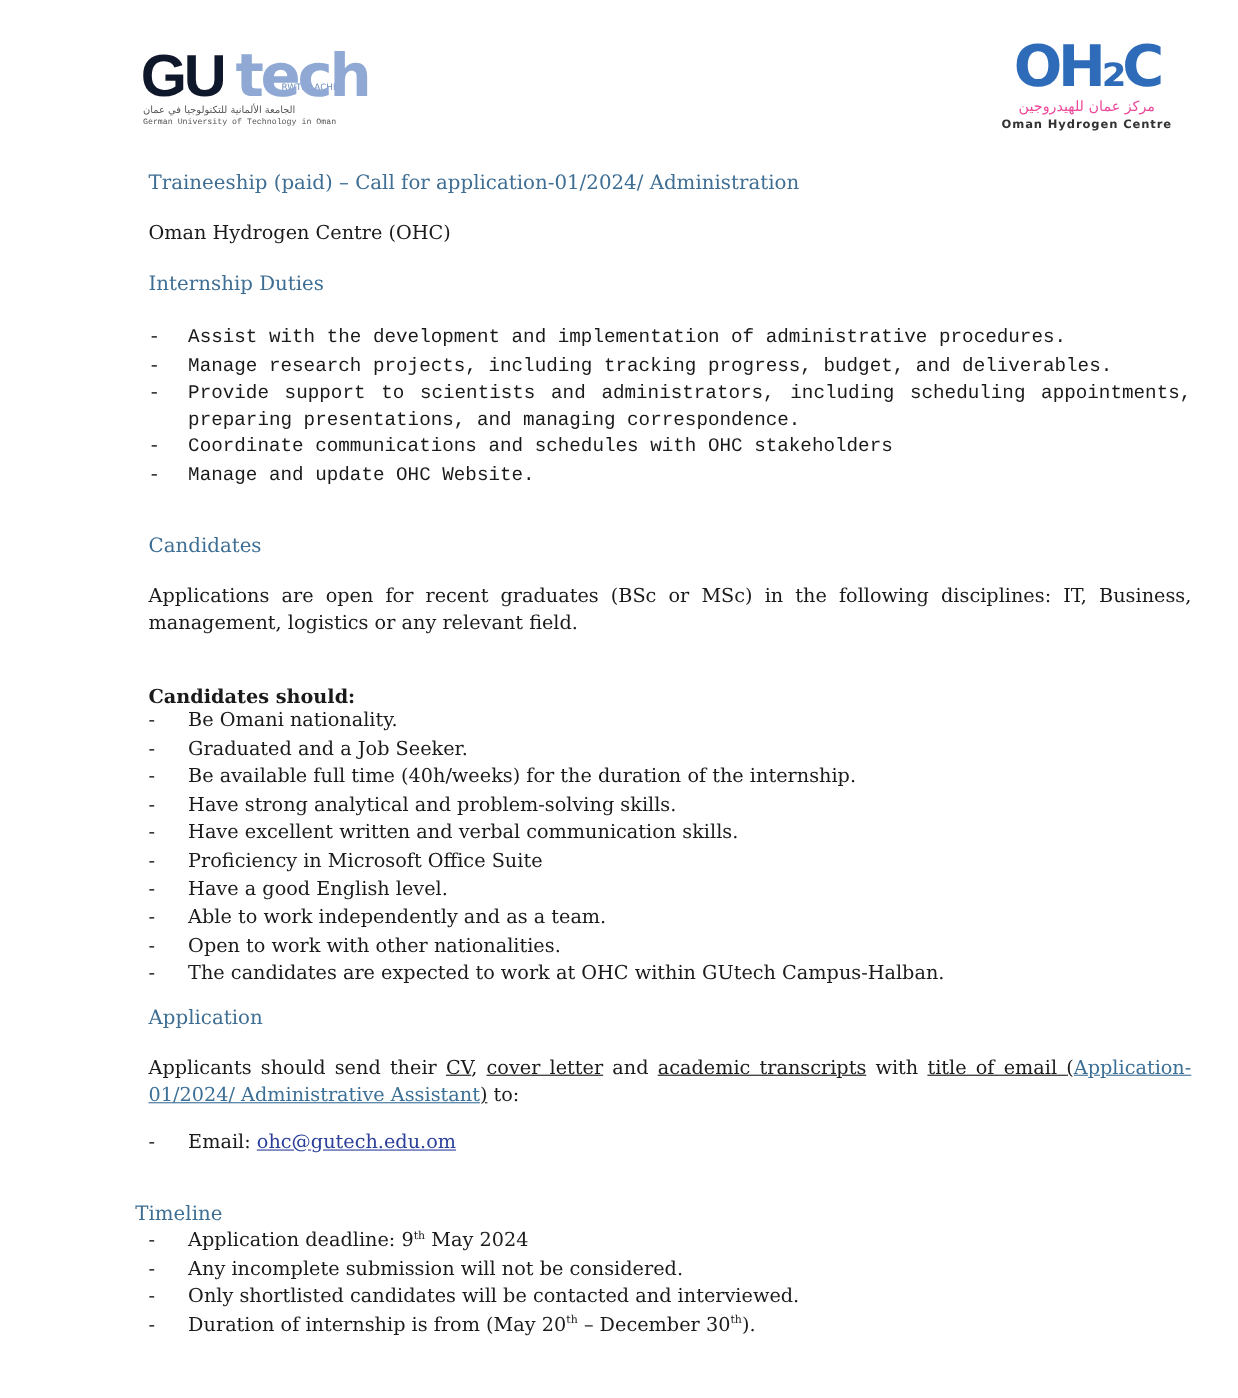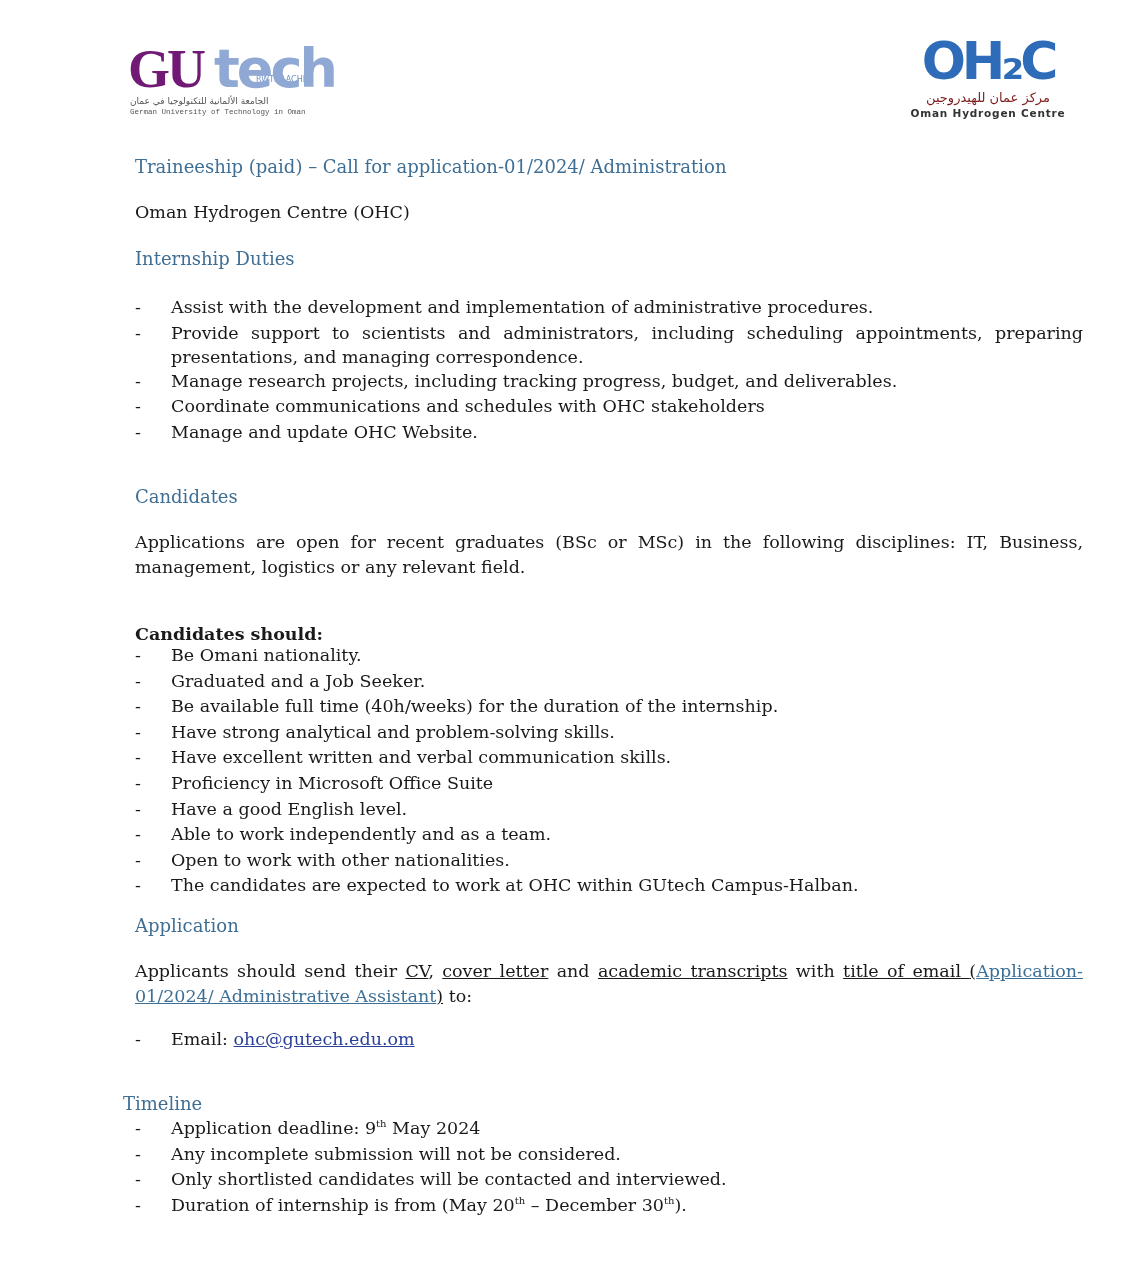--- a/index.html
+++ b/index.html
@@ -1,28 +1,28 @@
 <!DOCTYPE html>
 <html><head>
   <meta charset="utf-8">
   <style>
     html, body { margin: 0; padding: 0; background: #ffffff; }
     body { width: 1125px; height: 1271px; position: relative; overflow: hidden; font-family: "DejaVu Serif", "Liberation Serif", serif; color: #1a1a1a; }
     .abs { position: absolute; }
     .logo-gutech { left: 128px; top: 38px; width: 200px; height: 82px; }
-    .gu { position: absolute; left: 0; top: 4px; font-family: Liberation Serif, serif; font-weight: bold; font-size: 54px; letter-spacing: -3px; color: #701a75; line-height: 54px; text-align: center; }
+    .gu { position: absolute; left: 0; top: 4px; font-family: Liberation Sans, sans-serif; font-weight: bold; font-size: 54px; letter-spacing: -3px; color: #0f172a; line-height: 54px; text-align: center; }
     .tech { position: absolute; left: 86px; top: 4px; font-family: "DejaVu Sans", sans-serif; font-weight: bold; font-size: 54px; letter-spacing: -3px; color: #8fa9d4; line-height: 54px; }
     .rwth { position: absolute; left: 128px; top: 0px; font-family: "DejaVu Sans", sans-serif; font-size: 8px; color: #2f4f8f; font-weight: bold; margin-top: 37px; }
     .rwth span { font-weight: normal; color: #6f8fbf; }
     .gu-arabic { position: absolute; left: 2px; top: 58px; font-family: "DejaVu Sans", sans-serif; font-size: 9px; color: #555; }
     .gu-sub { position: absolute; left: 2px; top: 70px; font-family: Liberation Mono, monospace; font-size: 7.5px; color: #555; white-space: nowrap; }
 
     .logo-ohc { left: 908px; top: 34px; width: 160px; height: 90px; text-align: center; }
     .ohc-mark { font-family: "DejaVu Sans", sans-serif; font-weight: bold; font-size: 52px; color: #2e6bb8; line-height: 54px; letter-spacing: -4px; }
-    .ohc-arabic { font-family: "DejaVu Sans", sans-serif; font-size: 13px; color: #7f1d1d; line-height: 16px; margin-top: 2px; }
+    .ohc-arabic { font-family: "DejaVu Sans", sans-serif; font-size: 13px; color: #ec4899; line-height: 16px; margin-top: 2px; }
     .ohc-en { font-family: "DejaVu Sans", sans-serif; font-size: 10.5px; font-weight: bold; color: #333; letter-spacing: 0.8px; line-height: 14px; }
 
     .heading { color: #3e6e94; font-size: 18px; }
     .text { font-size: 17.5px; line-height: 25px; }
     .justify { text-align: justify; text-align-last: left; }
     ul.dash { list-style: none; margin: 0; padding: 0; }
     ul.dash li { position: relative; padding-left: 36px; font-size: 17.5px; line-height: 25.6px; }
     ul.dash li::before { content: "-"; position: absolute; left: 0; top: 0; }
     .bold { font-weight: bold; }
     .u { text-decoration: underline; }
@@ -44,24 +44,24 @@
 <div class="abs logo-ohc">
   <div class="ohc-mark">OH₂C</div>
   <div class="ohc-arabic" dir="rtl">مركز عمان للهيدروجين</div>
   <div class="ohc-en">Oman Hydrogen Centre</div>
 </div>
 
 <div class="abs heading" style="left:135px; top:156px;">Traineeship (paid) – Call for application-01/2024/ Administration</div>
 <div class="abs text" style="left:135px; top:200px;">Oman Hydrogen Centre (OHC)</div>
 
 <div class="abs heading" style="left:135px; top:248px;">Internship Duties</div>
-<ul class="abs dash justify" style="left:135px; top:295px; width:948px;">
+<ul class="abs dash justify" style="left:135px; top:295px; width:948px;font-family:Liberation Mono, monospace;">
   <li>Assist with the development and implementation of administrative procedures.</li>
+  <li>Manage research projects, including tracking progress, budget, and deliverables.</li>
   <li style="line-height:24px;">Provide support to scientists and administrators, including scheduling appointments, preparing presentations, and managing correspondence.</li>
-  <li>Manage research projects, including tracking progress, budget, and deliverables.</li>
   <li>Coordinate communications and schedules with OHC stakeholders</li>
   <li>Manage and update OHC Website.</li>
 </ul>
 
 <div class="abs heading" style="left:135px; top:486px;">Candidates</div>
 <div class="abs text justify" style="left:135px; top:530px; width:948px;">Applications are open for recent graduates (BSc or MSc) in the following disciplines: IT, Business, management, logistics or any relevant field.</div>
 <div class="abs text bold" style="left:135px; top:598px;margin-top:24px;">Candidates should:</div>
 <ul class="abs dash" style="left:135px; top:643px; width:948px;">
   <li>Be Omani nationality.</li>
   <li>Graduated and a Job Seeker.</li>

